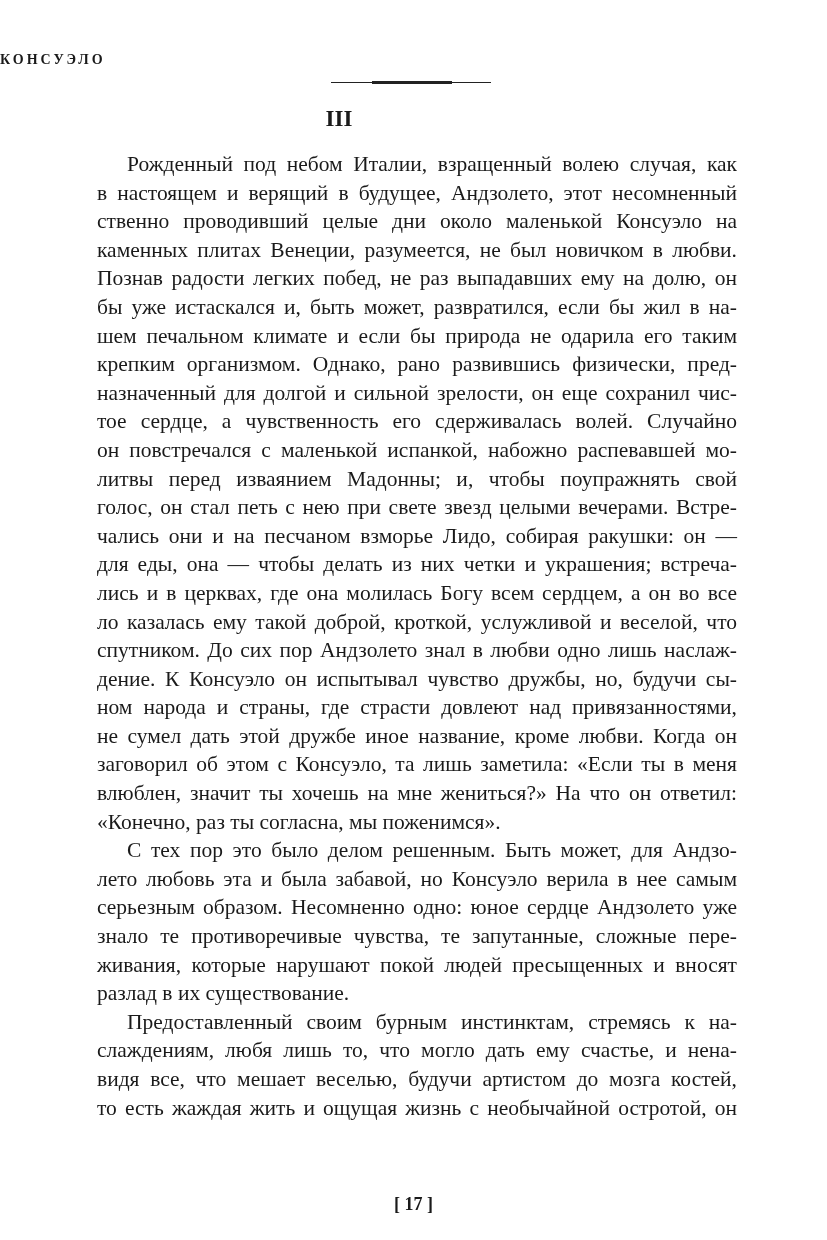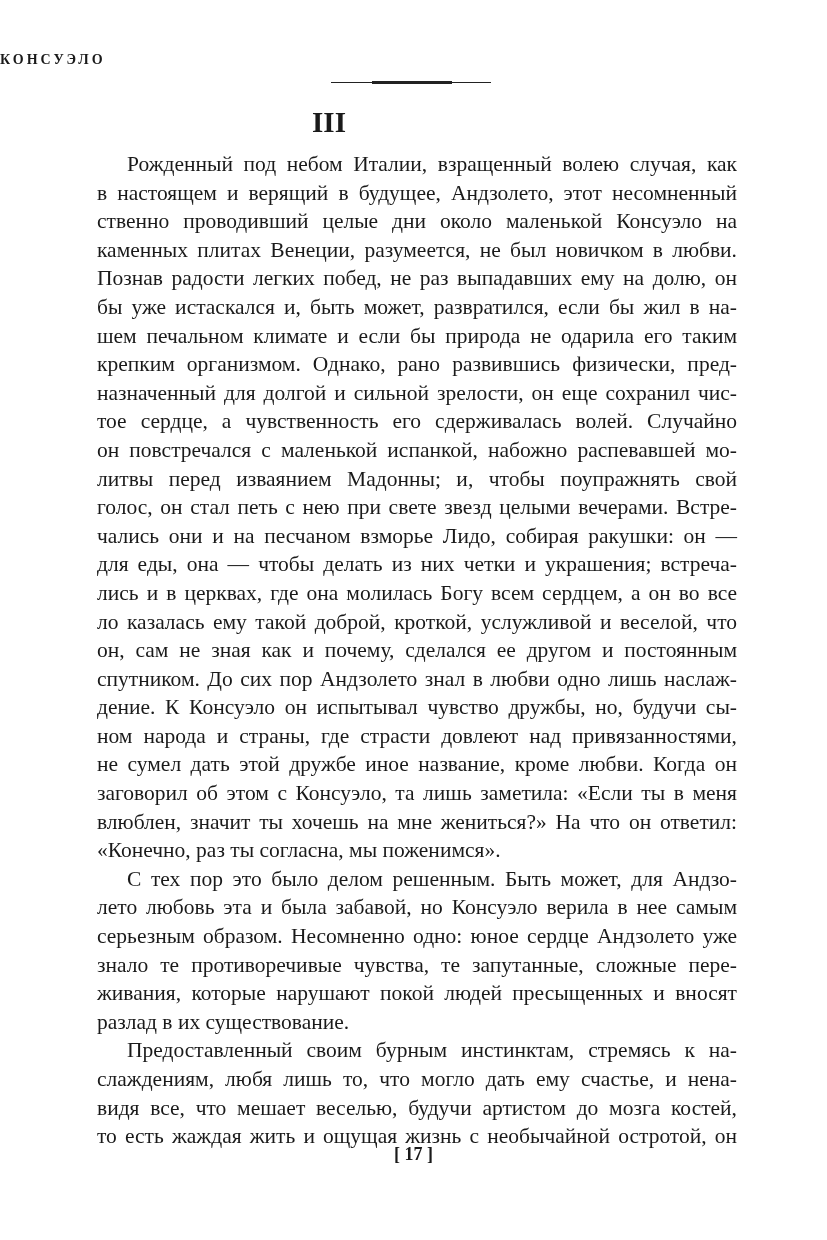--- a/index.html
+++ b/index.html
@@ -1,26 +1,26 @@
 <!DOCTYPE html>
 <html><head>
 <meta charset="utf-8">
 <style>
   html, body { margin: 0; padding: 0; background: #ffffff; }
   body { width: 827px; height: 1240px; position: relative; overflow: hidden; font-family: "Liberation Serif", "DejaVu Serif", serif; color: #1a1a1a; }
   .header { position: absolute; top: 50px; left: 0; width: 827px; text-align: left; }
   .running-title { font-size: 14px; font-weight: bold; letter-spacing: 3px; }
   .rule { position: absolute; top: 82px; left: 331px; width: 160px; height: 1px; background: #222; }
   .rule-thick { position: absolute; top: 81px; left: 372px; width: 80px; height: 3px; background: #222; }
-  .chapter { position: absolute; top: 106px; left: 0; width: 658px; text-align: center; font-size: 29px; font-weight: bold; }
+  .chapter { position: absolute; top: 106px; left: 0; width: 658px; text-align: center; font-size: 23px; font-weight: bold; padding-left: 10px; }
   .body-text { position: absolute; top: 150px; left: 97px; width: 640px; font-size: 21.5px; line-height: 28.6px; }
   .line { white-space: nowrap; display: block; text-align: justify; text-align-last: justify; height: 28.6px; }
   .line.last { text-align-last: left; }
   .line.indent { padding-left: 30px; }
-  .folio { position: absolute; top: 1144px; left: 0; width: 827px; text-align: center; font-size: 18px; font-weight: bold; }
+  .folio { position: absolute; top: 1194px; left: 0; width: 827px; text-align: center; font-size: 18px; font-weight: bold; }
 </style>
 </head>
 <body>
 
 <div class="header">
   <span class="running-title">КОНСУЭЛО</span>
 </div>
 <div class="rule"></div>
 <div class="rule-thick"></div>
 
@@ -38,21 +38,20 @@
       <span class="line">крепким организмом. Однако, рано развившись физически, пред-</span>
       <span class="line">назначенный для долгой и сильной зрелости, он еще сохранил чис-</span>
       <span class="line">тое сердце, а чувственность его сдерживалась волей. Случайно</span>
       <span class="line">он повстречался с маленькой испанкой, набожно распевавшей мо-</span>
       <span class="line">литвы перед изваянием Мадонны; и, чтобы поупражнять свой</span>
       <span class="line">голос, он стал петь с нею при свете звезд целыми вечерами. Встре-</span>
       <span class="line">чались они и на песчаном взморье Лидо, собирая ракушки: он —</span>
       <span class="line">для еды, она — чтобы делать из них четки и украшения; встреча-</span>
       <span class="line">лись и в церквах, где она молилась Богу всем сердцем, а он во все</span>
       <span class="line">ло казалась ему такой доброй, кроткой, услужливой и веселой, что</span>
-      <span class="line">он, сам не зная как и почему, сделался ее другом и постоянным</span>
       <span class="line">спутником. До сих пор Андзолето знал в любви одно лишь наслаж-</span>
       <span class="line">дение. К Консуэло он испытывал чувство дружбы, но, будучи сы-</span>
       <span class="line">ном народа и страны, где страсти довлеют над привязанностями,</span>
       <span class="line">не сумел дать этой дружбе иное название, кроме любви. Когда он</span>
       <span class="line">заговорил об этом с Консуэло, та лишь заметила: «Если ты в меня</span>
       <span class="line">влюблен, значит ты хочешь на мне жениться?» На что он ответил:</span>
       <span class="line last">«Конечно, раз ты согласна, мы поженимся».</span>
     </div>
     <div>
       <span class="line indent">С тех пор это было делом решенным. Быть может, для Андзо-</span>

